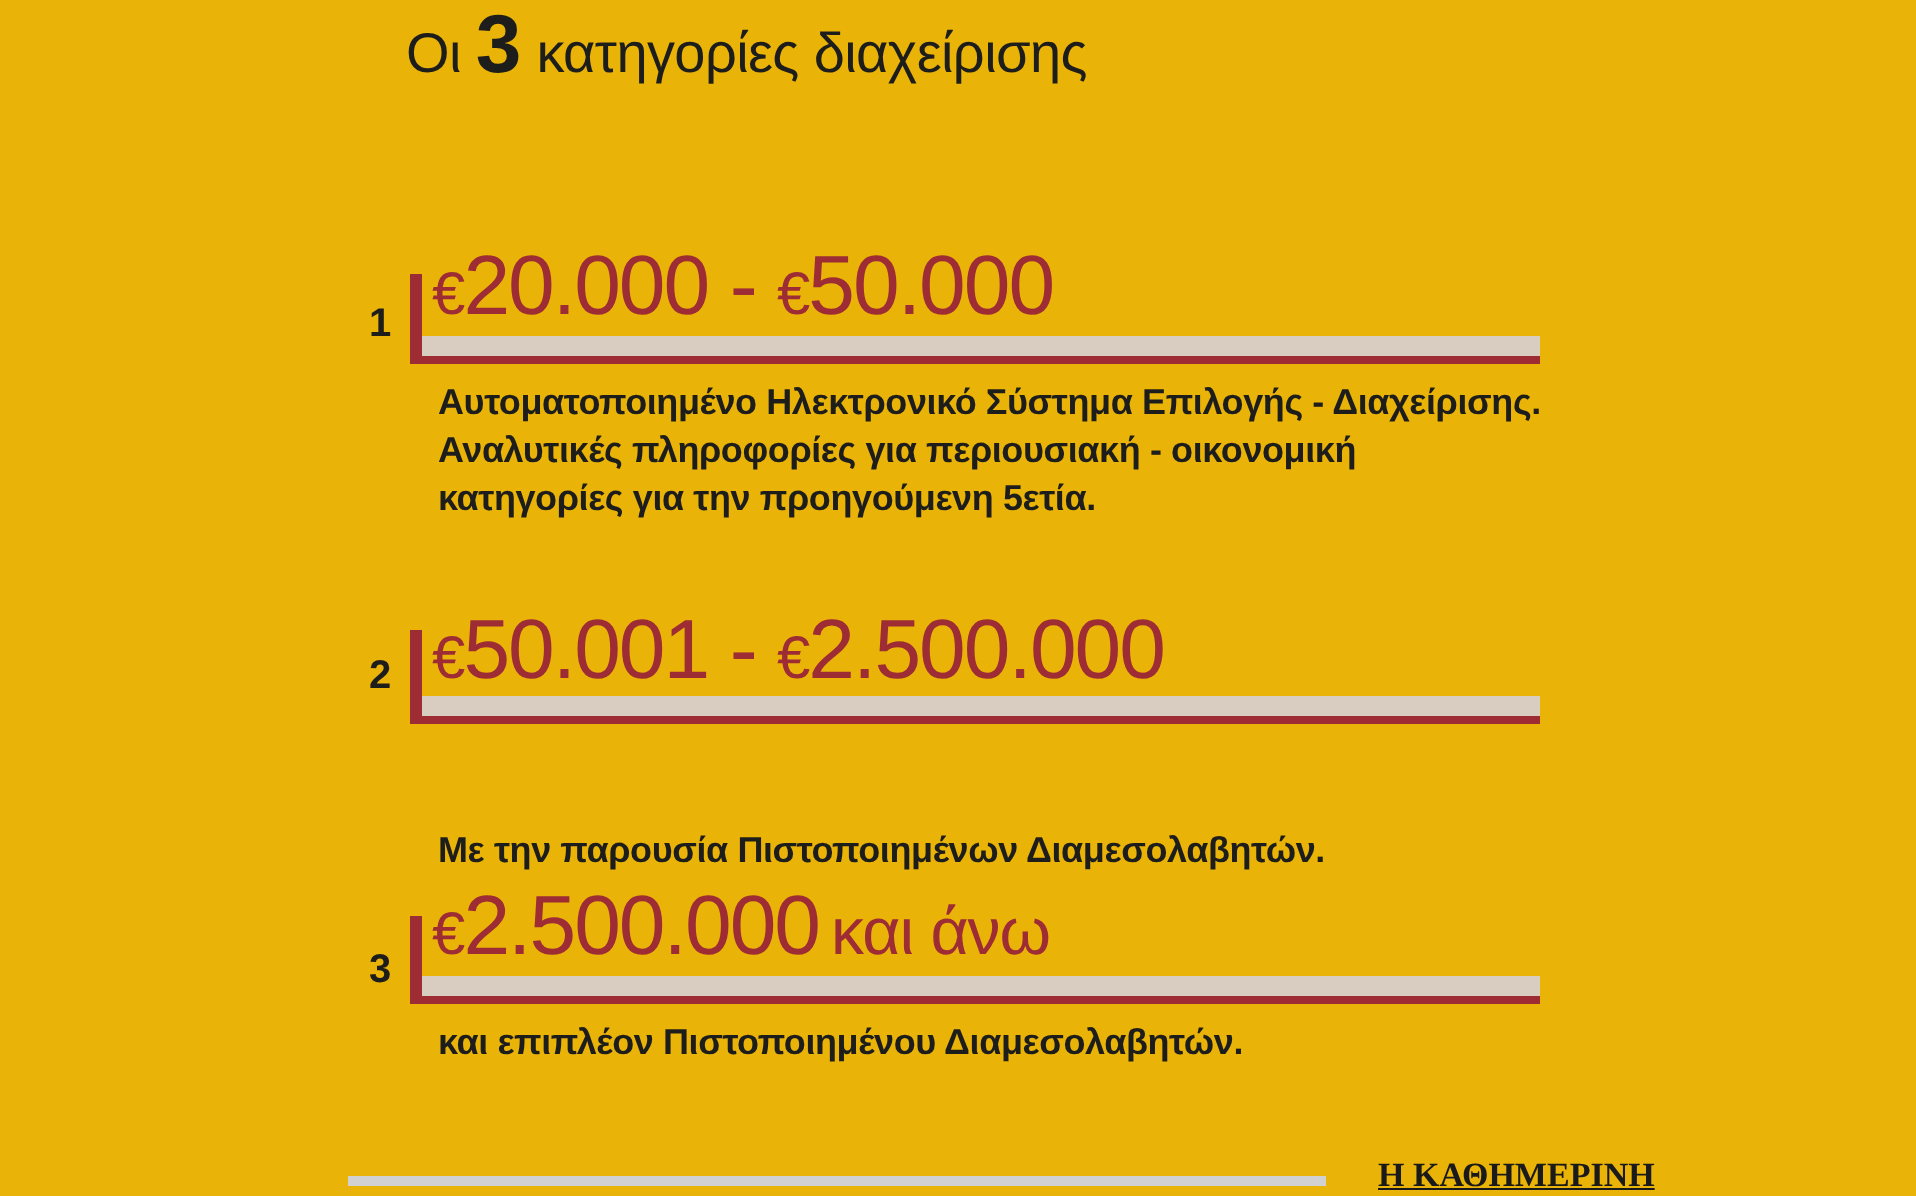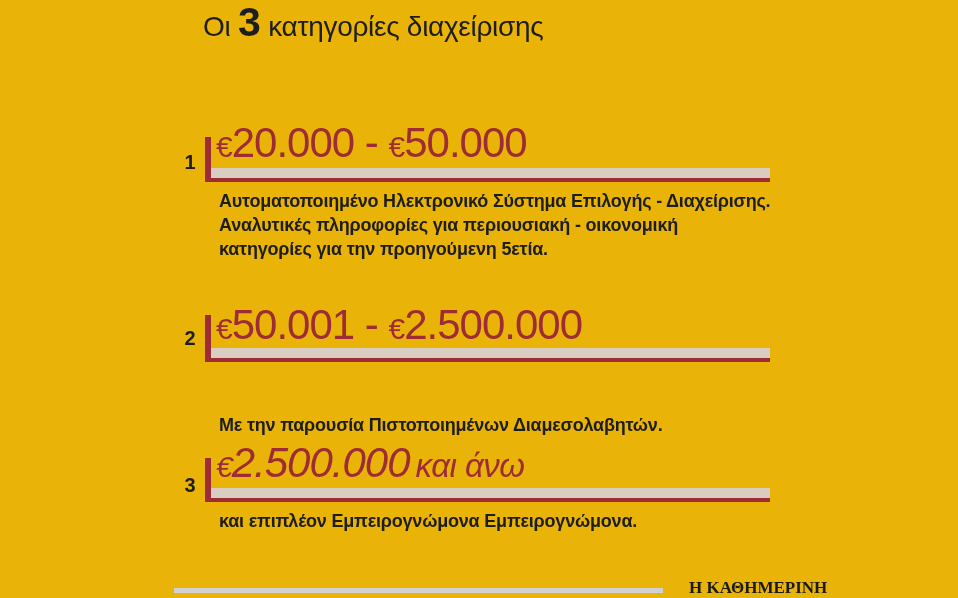--- a/index.html
+++ b/index.html
@@ -29,21 +29,21 @@
   .hbar-beige{position:absolute;left:211px;width:559px;height:10px;background:var(--bar-beige,#d9cdc1);}
   .hbar-red{position:absolute;left:211px;width:559px;height:4px;background:var(--accent-red,#9d2c34);}
   .desc{
     position:absolute;left:219px;font-size:18px;font-weight:700;line-height:24px;
     letter-spacing:-0.2px;color:var(--text-black,#1d1d1b);white-space:nowrap;
   }
   
   .footer-bar{position:absolute;left:174px;top:588px;width:489px;height:5px;background:var(--footer-gray,#d1d1d1);}
   .brand{
     position:absolute;left:689px;top:578px;font-family:"Liberation Serif",serif;
-    font-weight:700;font-size:17px;letter-spacing:0;color:#1a1a1a;white-space:nowrap;
+    font-weight:700;font-size:17px;letter-spacing:0;color:#1a1a1a;white-space:nowrap;text-decoration:underline;
   }
 </style>
 </head>
 <body>
 
 <div class="page">
 
   <div class="title">
     <span>Οι</span>
     <span class="num3">3</span>
@@ -73,27 +73,27 @@
     <div class="vbar" style="top:15px;height:47px;"></div>
     <div class="hbar-beige" style="top:48px;"></div>
     <div class="hbar-red" style="top:58px;"></div>
     <div class="desc" style="top:79px;margin-top:34px;">
       <div>Με την παρουσία Πιστοποιημένων Διαμεσολαβητών.</div>
     </div>
   </div>
 
   <div class="section" style="top:440px;height:120px;">
     <div class="sec-num" style="top:35px;">3</div>
-    <div class="amount" style="top:2px;font-style:italic;">
+    <div class="amount" style="top:2px;">
       <span class="euro">€</span><span>2.500.000</span><span class="suffix">και άνω</span>
     </div>
     <div class="vbar" style="top:18px;height:44px;"></div>
     <div class="hbar-beige" style="top:48px;"></div>
     <div class="hbar-red" style="top:58px;"></div>
     <div class="desc" style="top:69px;">
-      <div>και επιπλέον Εμπειρογνώμονα Εμπειρογνώμονα.</div>
+      <div>και επιπλέον Πιστοποιημένου Διαμεσολαβητών.</div>
     </div>
   </div>
 
   <div class="footer-bar"></div>
   <div class="brand">Η ΚΑΘΗΜΕΡΙΝΗ</div>
 
 </div>
 
 </body></html>

